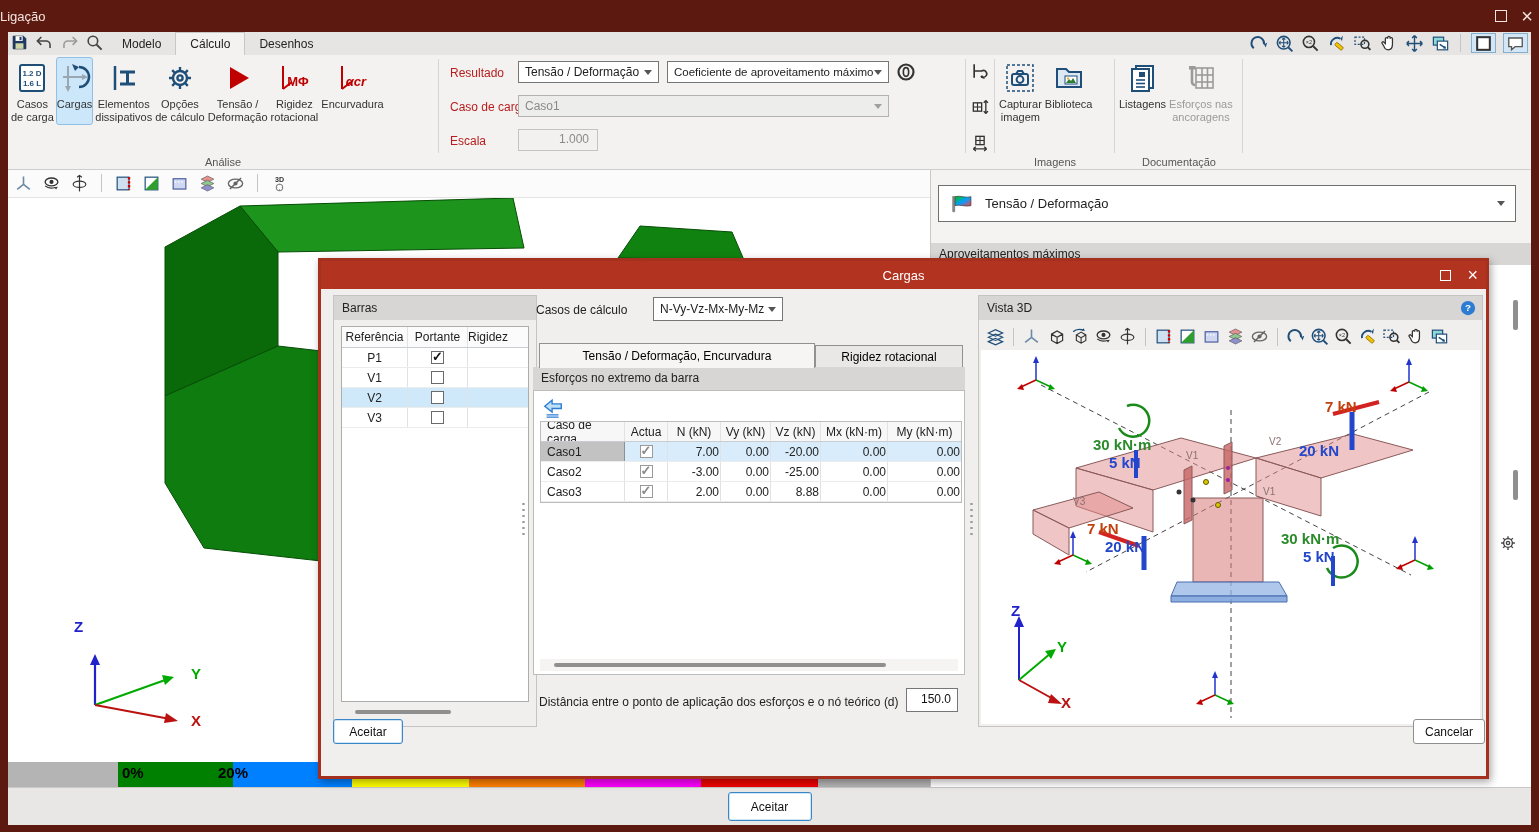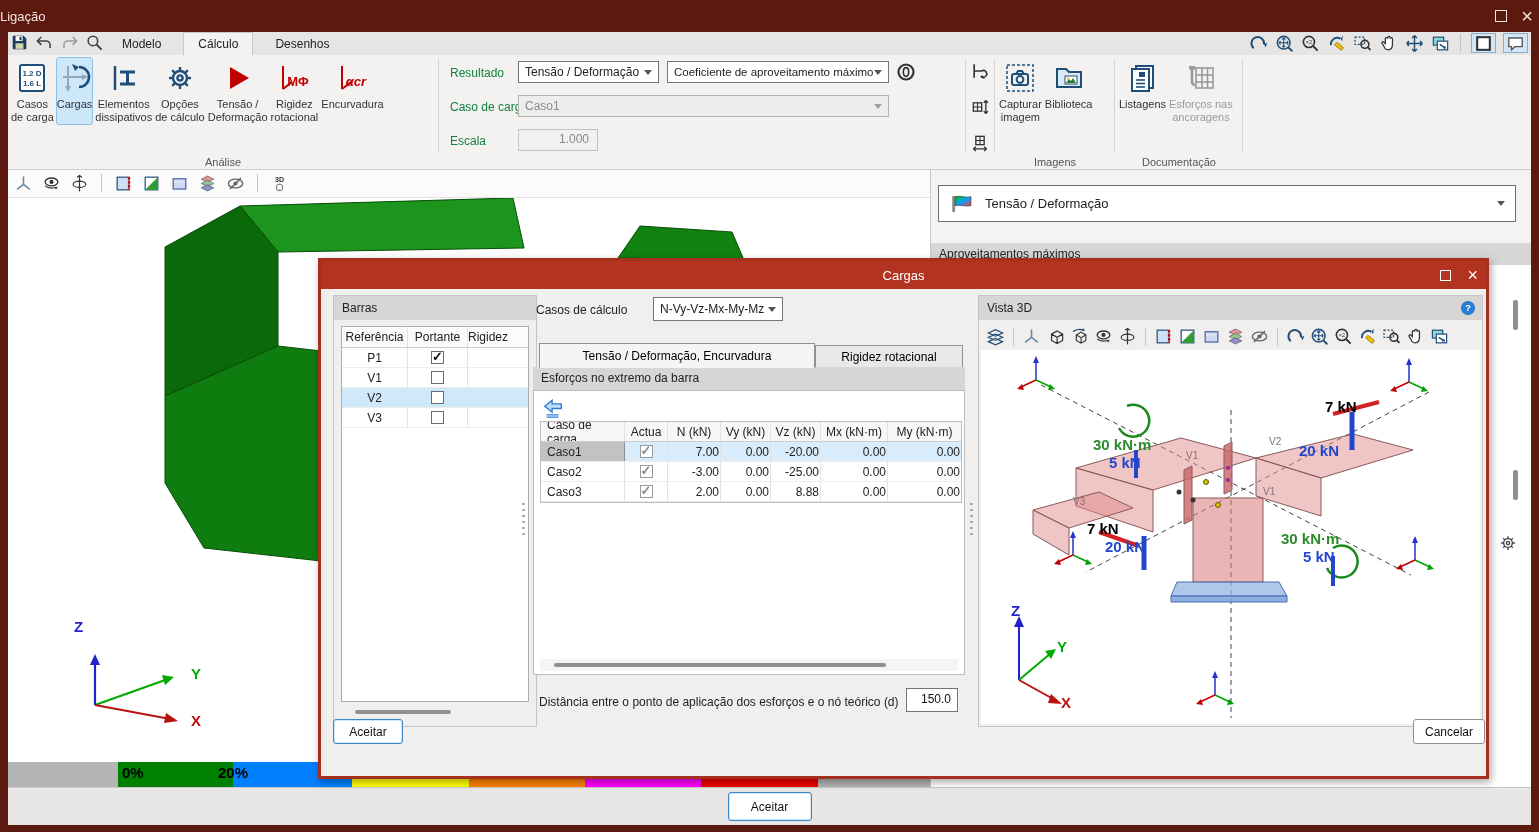--- a/index.html
+++ b/index.html
@@ -8,40 +8,40 @@
   
   .titlebar { position:absolute; left:0; top:0; right:0; height:32px; background:#5c190f; color:#f3e4df; display:flex; align-items:center; justify-content:flex-start; font-size:13px; }
   .tb-controls { position:absolute; right:6px; top:0; height:32px; display:flex; align-items:center; gap:14px; }
   .wmax { width:12px; height:12px; border:1.5px solid #f3e4df; display:inline-block; }
   .wclose { color:#f3e4df; font-size:20px; line-height:20px; }
   
   .client { position:absolute; left:8px; top:32px; right:8px; bottom:7px; background:#f3f2f1; overflow:hidden; }
   
   .tabstrip { position:absolute; left:0; top:0; right:0; height:23px; background:#e7e5e4; }
   .qicons { position:absolute; left:2px; top:1px; display:flex; gap:6px; }
-  .tabs { position:absolute; left:100px; top:0; height:23px; display:flex;gap:8px; }
+  .tabs { position:absolute; left:100px; top:0; height:23px; display:flex; }
   .tab { height:23px; padding:0 14px; font-size:12px; color:#222; display:flex; align-items:center; }
   .tab.active { background:#f3f2f1; border:1px solid #c9c7c6; border-bottom:none; }
   .ts-right { position:absolute; right:3px; top:1px; display:flex; gap:7px; align-items:center; }
   .tsbtn { width:25px; height:20px; background:#d3e6f6; border:1px solid #86aecd; display:flex; align-items:center; justify-content:center; }
   
   .ribbon { position:absolute; left:0; top:23px; right:0; height:115px; background:#f3f2f1; border-bottom:1px solid #cfcdcc; }
   .vsep { position:absolute; top:4px; bottom:16px; width:1px; background:#d7d5d4; }
   .glabel { position:absolute; bottom:2px; left:0; right:0; text-align:center; font-size:11px; color:#555; }
   .rgroup { position:absolute; top:0; height:115px; }
   .rbtns { display:flex; gap:1px; padding:2px 2px; }
   .rbtn { display:flex; flex-direction:column; align-items:center; padding-top:4px; border:1px solid transparent; border-radius:3px; }
   .rbtn.active { background:#cce7fa; border-color:#90c0e8; }
   .rbtn.disabled .rlbl { color:#9a9a9a; }
   .rlbl { font-size:11px; line-height:13px; color:#333; text-align:center; margin-top:4px; white-space:pre-line; }
   .ric { width:32px; height:32px; display:inline-block; }
   .ric svg, .tbico svg { width:100%; height:100%; display:block; }
   .tbico { width:19px; height:19px; display:inline-block; }
   .tbsep { width:1px; height:18px; background:#c6c4c3; margin:0 3px; display:inline-block; }
-  .flabel { position:absolute; font-size:12px; color:#15803d; }
+  .flabel { position:absolute; font-size:12px; color:#b91c1c; }
   .dd { position:absolute; background:#fff; border:1px solid #767676; font-size:12px; color:#222; display:flex; align-items:center; padding:0 6px; }
   .dd .chev { margin-left:auto; }
   .dd.disabled { background:#ededec; color:#8a8a8a; border-color:#b5b3b2; }
   .chev { width:0; height:0; border-left:4px solid transparent; border-right:4px solid transparent; border-top:5px solid #555; display:inline-block; }
   .dd.disabled .chev { border-top-color:#a0a0a0; }
   .inpdis { position:absolute; background:#f2f1f0; border:1px solid #c5c3c2; font-size:12px; color:#8a8a8a; text-align:right; padding:2px 8px 0 0; }
   
   .workspace { position:absolute; left:0; top:138px; right:0; bottom:0; background:#fff; }
   .viewtoolbar { position:absolute; left:0; top:0; width:922px; height:28px; background:#fcfbfb; display:flex; gap:9px; padding:4px 0 0 6px; }
   .viewport { position:absolute; left:0; top:28px; width:922px; height:564px; background:#fff; overflow:hidden; }
@@ -99,21 +99,21 @@
   .lrow { border-bottom:1px solid #ececec; }
   .lrow.sel .lc { background:#d8ecfb; }
   .lrow.sel .lc0 { background:#c2c2c2; border-right:1px solid #8f8f8f; }
   .split { position:absolute; width:5px; height:36px; background-image:radial-gradient(circle,#9a9a9a 1px,transparent 1.4px); background-size:5px 6px; }
   .dinput { position:absolute; background:#fff; border:1px solid #767676; font-size:12px; color:#111; text-align:right; padding:3px 6px 0 0; }
   .dlabel { position:absolute; font-size:12px; color:#222; }
   
   .vista-tb { position:absolute; left:2px; top:26px; right:2px; height:26px; display:flex; gap:5px; padding:3px 0 0 5px; align-items:center; }
   .vista-view { position:absolute; left:2px; top:54px; right:2px; bottom:2px; background:#fff; overflow:hidden; }
   .ld { position:absolute; font-size:15px; font-weight:bold; white-space:nowrap; }
-  .ld.red { color:#000000; } .ld.blue { color:#2247cc; } .ld.green { color:#2b8a2b; }
+  .ld.red { color:#c2410c; } .ld.blue { color:#2247cc; } .ld.green { color:#2b8a2b; }
   .plbl { position:absolute; font-size:10px; color:#8a7070; }
   .helpic { position:absolute; right:5px; top:3px; width:18px; height:18px; }
   .backic { position:absolute; left:8px; top:6px; width:22px; height:22px; }
 </style>
 </head>
 <body>
 
 <div class="window">
   <div class="titlebar">
     <span>Ligação</span>

